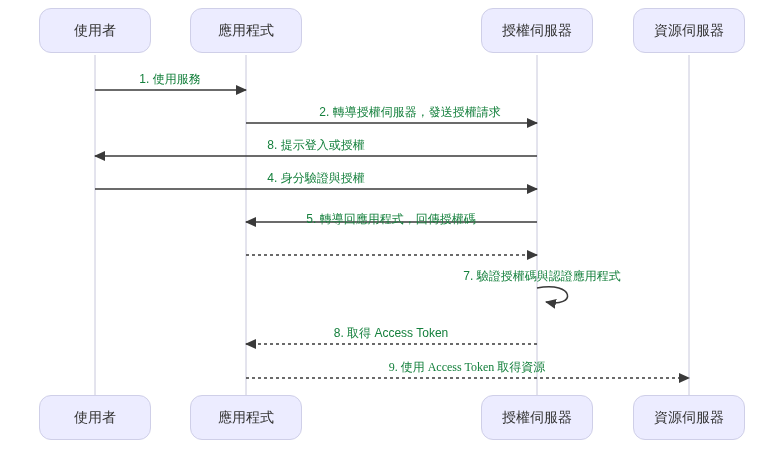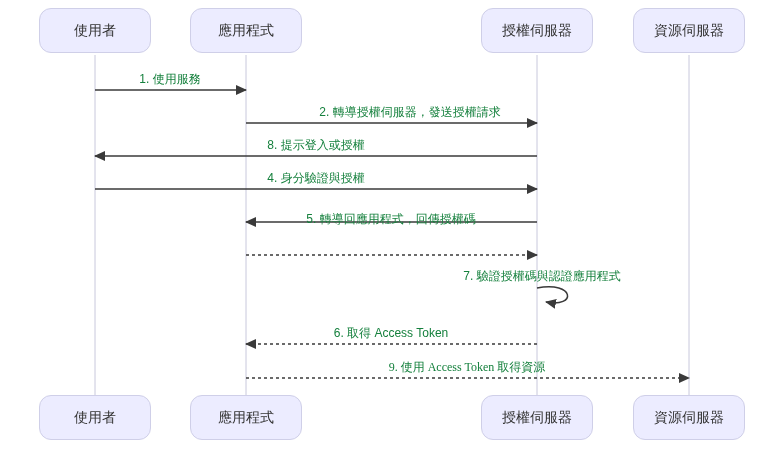--- a/index.html
+++ b/index.html
@@ -98,16 +98,16 @@
   <div class="actor-box" style="left:633px; top:395px;">
       <span>資源伺服器</span>
     </div>
 
   <div class="msg-label" style="left:170px; top:71px;">1. 使用服務</div>
   <div class="msg-label" style="left:410px; top:104px;">2. 轉導授權伺服器，發送授權請求</div>
   <div class="msg-label" style="left:316px; top:137px;">8. 提示登入或授權</div>
   <div class="msg-label" style="left:316px; top:170px;">4. 身分驗證與授權</div>
   <div class="msg-label" style="left:391px; top:203px;margin-top:8px;">5. 轉導回應用程式，回傳授權碼</div>
   <div class="msg-label" style="left:542px; top:268px;">7. 驗證授權碼與認證應用程式</div>
-  <div class="msg-label" style="left:391px; top:325px;">6. 取得 Access Token</div>
+  <div class="msg-label" style="left:391px; top:325px;">8. 取得 Access Token</div>
   <div class="msg-label" style="left:467px; top:359px;font-family:Liberation Serif, serif;">9. 使用 Access Token 取得資源</div>
 
 </div>
 
 </body></html>

